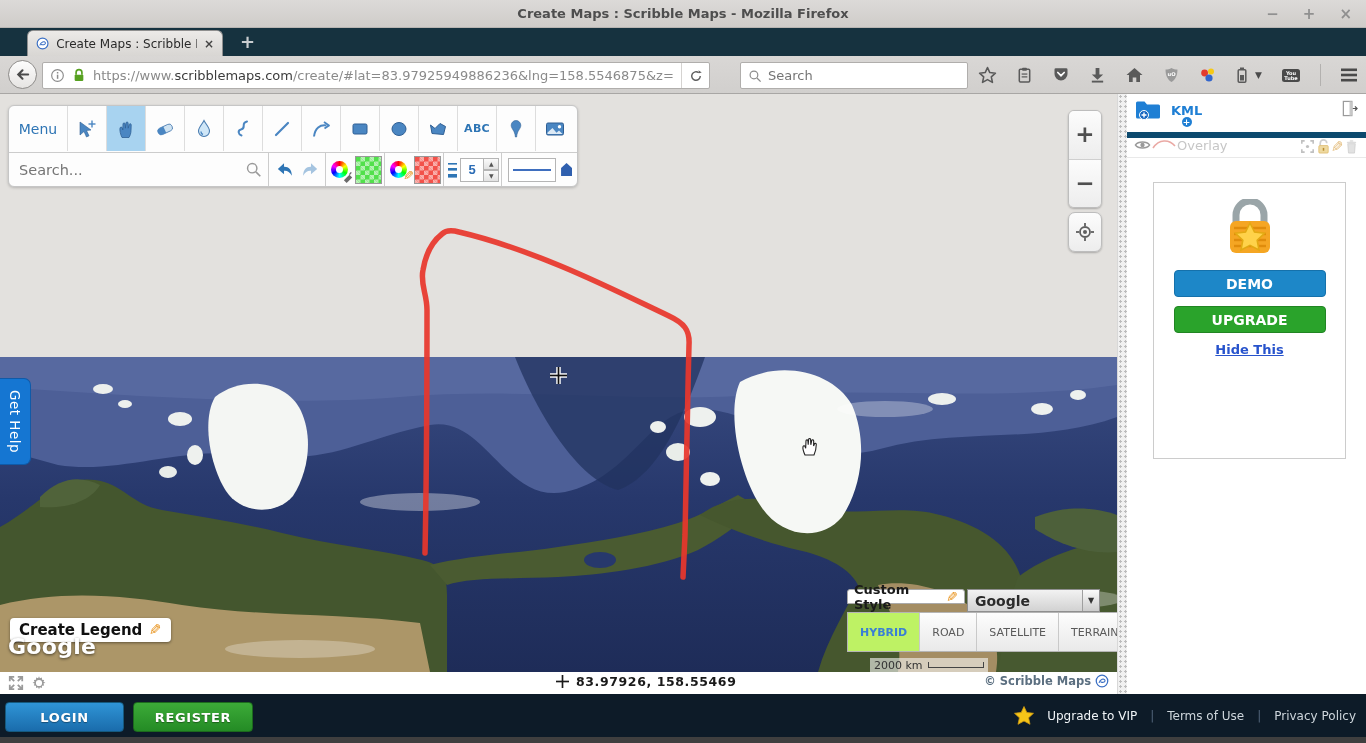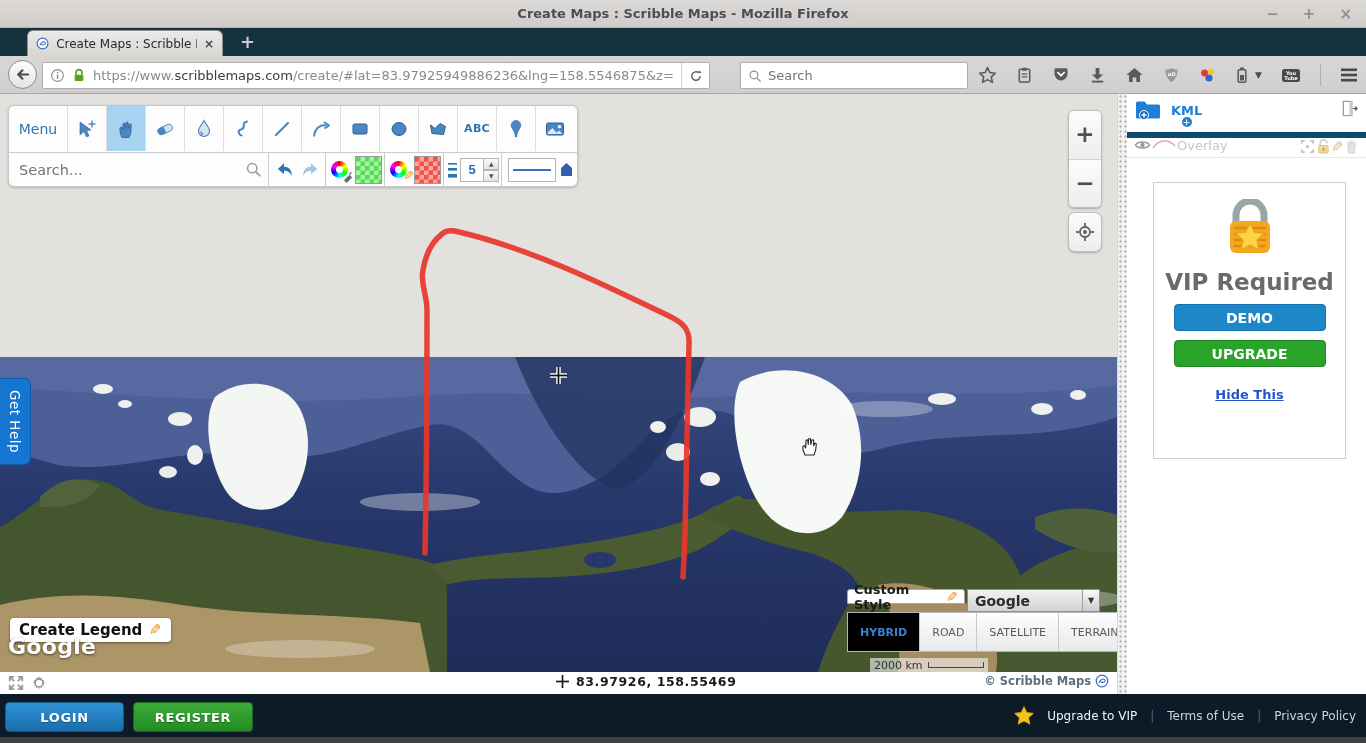--- a/index.html
+++ b/index.html
@@ -124,21 +124,21 @@
     align-items:center; font-weight:bold; font-size:14px; color:#2a2a2a; padding-left:7px; }
   .provider-select .dd { margin-left:auto; width:17px; height:21px; border-left:1px solid #9f9f9f;
     display:flex; align-items:center; justify-content:center; font-size:8px; color:#333;
     background:linear-gradient(#fafafa,#ccc); }
   .maptype-row { position:absolute; left:847px; top:518px; height:40px; display:flex;
     border:1px solid #b5b5b5; background:#fff; }
   .mt-btn { height:38px; padding:0 12px; display:flex; align-items:center; justify-content:center;
     font-size:11px; color:#5a5a5a; background:linear-gradient(#fdfdfd,#e9e9e9);
     border-left:1px solid #c9c9c9; }
   .mt-btn:first-child { border-left:none; }
-  .mt-btn.active { background:#000000; color:#3a7fd5; font-weight:bold; }
+  .mt-btn.active { background:#bef264; color:#3a7fd5; font-weight:bold; }
 
   
   .attr-bar { position:absolute; left:0; top:564px; width:1117px; height:14px; font-size:10px; color:#2e2e2e; }
   .attr-box { position:absolute; background:rgba(248,248,248,.78); height:30px; line-height:14px;
     padding:16px 4px; white-space:nowrap;margin-top:32px; }
   .attr-box.u { text-decoration:underline; }
   .scalebar { position:absolute; left:870px; top:0; display:flex; align-items:center; gap:5px;
     background:rgba(248,248,248,.6); height:14px; padding:0 4px; font-size:11px; color:#333; }
   .scale-bracket { width:56px; height:6px; border:1.5px solid #444; border-top:none; }
 
@@ -165,21 +165,21 @@
     border-top:6px solid #0c4a6e; border-bottom:1px solid #e9e9e9; }
   .overlay-label { color:#c6c6c6; font-size:13px; margin-right:auto; }
   .vip-box { position:absolute; left:26px; top:88px; width:193px; height:277px; border:1px solid #ccc;
     background:#fff; text-align:center; }
   .vip-title { font-size:23px; font-weight:bold; color:#696a6c; margin-top:8px; }
   .vip-text { font-size:11.5px; color:#7f7f7f; line-height:1.55; margin:7px 10px 4px; }
   .vip-btn { display:block; width:152px; height:27px; margin:9px auto 0; border-radius:4px; color:#fff;
     font-weight:bold; font-size:14px; line-height:26px; text-align:center; }
   .vip-btn.demo { background:#1d87c8; border:1px solid #1571ab; }
   .vip-btn.upg { background:#2aa32b; border:1px solid #218523; }
-  .hide-link { display:inline-block; margin-top:20px; color:#2753cc; font-weight:bold; font-size:13px;
+  .hide-link { display:inline-block; margin-top:9px; color:#2753cc; font-weight:bold; font-size:13px;
     text-decoration:underline; }
 
   
   .footer { position:absolute; top:694px; left:0; width:1366px; height:43px; background:#0d1b28; }
   .f-btn { position:absolute; top:8px; height:30px; border-radius:4px; color:#fff; font-size:13px;
     font-weight:bold; text-align:center; line-height:29px; letter-spacing:.6px;
     text-shadow:0 1px 1px rgba(0,0,0,.35); }
   .f-btn.login { left:5px; width:119px; background:linear-gradient(#2f94d6,#1a6cac); border:1px solid #15597e; }
   .f-btn.register { left:133px; width:120px; background:linear-gradient(#3cab38,#248b25); border:1px solid #1c6a1d; }
   .footer-right { position:absolute; right:10px; top:0; height:43px; display:flex; align-items:center;
@@ -655,21 +655,20 @@
           <path d="M17,26 V16 a14,14 0 0 1 28,0 V26" fill="none" stroke="#9aa5a8" stroke-width="7"></path>
           <rect x="11" y="22" width="40" height="32" rx="6" fill="#f5a623"></rect>
           <g stroke="#e08c0b" stroke-width="2.4">
               <line x1="15" y1="29" x2="47" y2="29"></line>
               <line x1="15" y1="35" x2="47" y2="35"></line>
               <line x1="15" y1="41" x2="47" y2="41"></line>
               <line x1="15" y1="47" x2="47" y2="47"></line>
             </g>
           <path d="M31,24 L35.5,33 L45.5,34.3 L38.2,41.2 L40,51 L31,46.3 L22,51 L23.8,41.2 L16.5,34.3 L26.5,33 Z" fill="#ffd24a" stroke="#e3a912" stroke-width="1.6"></path>
         </svg>
-        <div class="vip-title">VIP Required</div>
         <div class="vip-btn demo">DEMO</div>
         <div class="vip-btn upg">UPGRADE</div>
         <span class="hide-link">Hide This</span>
       </div>
     </div>
   </div>
 
   <div class="footer">
     <div class="f-btn login">LOGIN</div>
     <div class="f-btn register">REGISTER</div>

